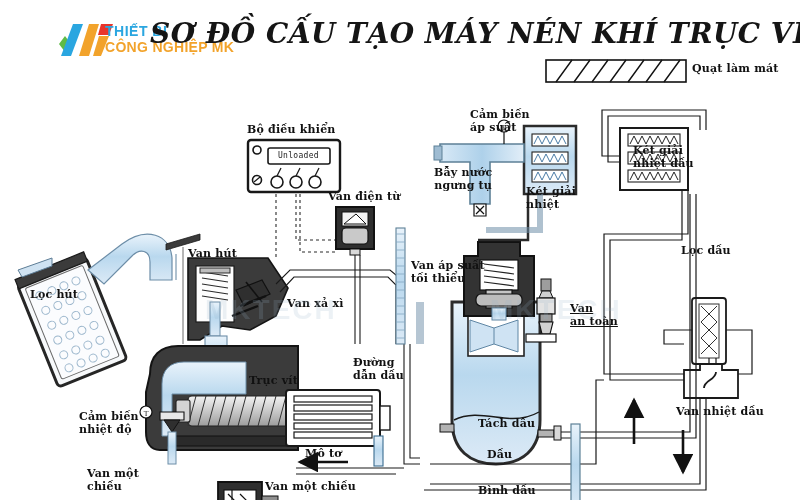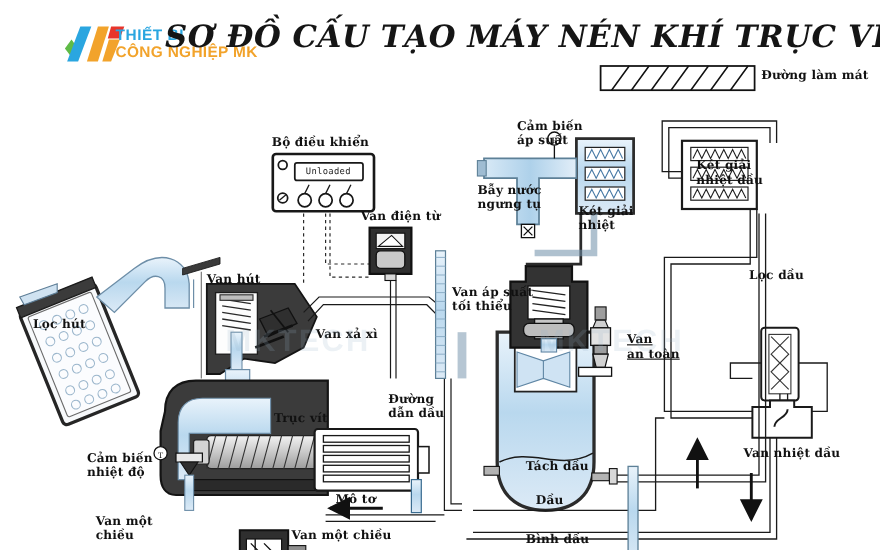--- a/index.html
+++ b/index.html
@@ -448,21 +448,21 @@
 ngưng tụ</div>
     <div class="lbl l" style="left:470px;top:64px;">Cảm biến
 áp suất</div>
     <div class="lbl l" style="left:526px;top:141px;">Két giải
 nhiệt</div>
     <div class="lbl l" style="left:570px;top:258px;text-decoration:underline;">Van
 an toàn</div>
     <div class="lbl l" style="left:478px;top:373px;">Tách dầu</div>
     <div class="lbl l" style="left:487px;top:404px;">Dầu</div>
     <div class="lbl l" style="left:478px;top:440px;">Bình dầu</div>
-    <div class="lbl l" style="left:692px;top:18px;">Đường làm mát</div>
+    <div class="lbl l" style="left:692px;top:18px;">Quạt làm mát</div>
     <div class="lbl l" style="left:633px;top:100px;">Két giải
 nhiệt dầu</div>
     <div class="lbl l" style="left:681px;top:200px;">Lọc dầu</div>
     <div class="lbl l" style="left:676px;top:361px;">Van nhiệt dầu</div>
 
     <div class="watermark" style="left:205px;top:250px;">MKTECH</div>
     <div class="watermark" style="left:490px;top:250px;">MKTECH</div>
   </div>
 
 </div>

